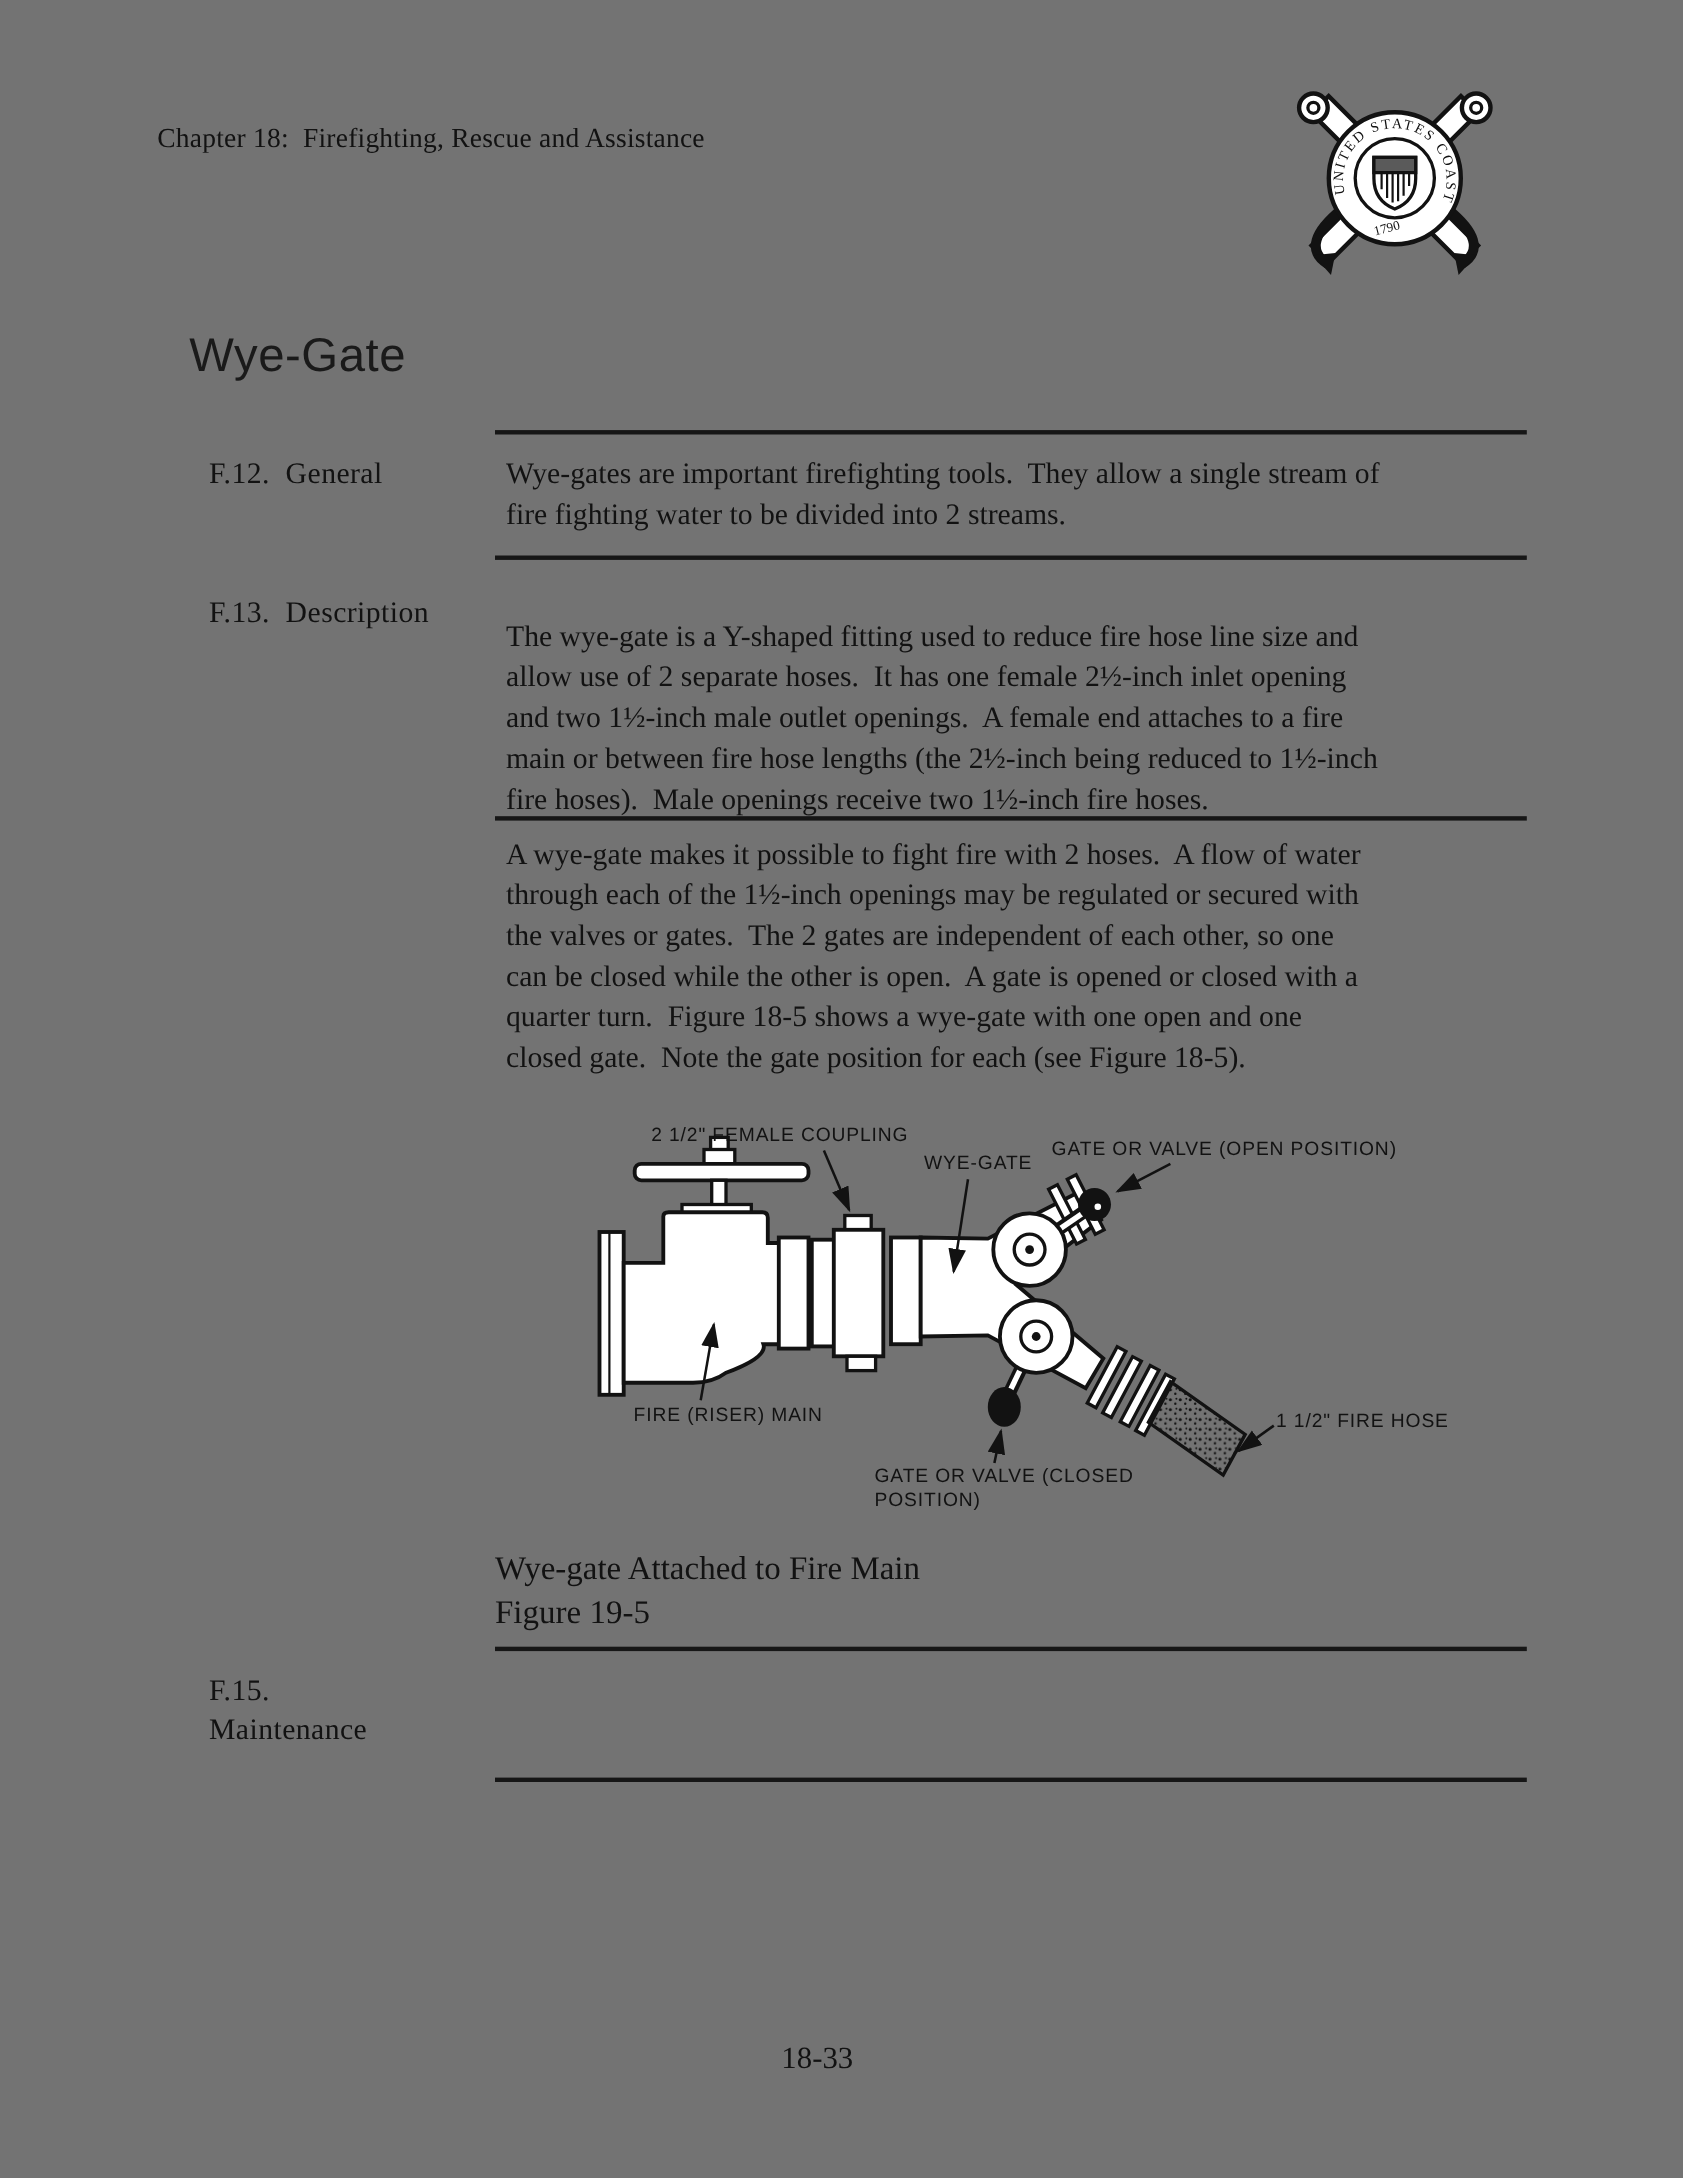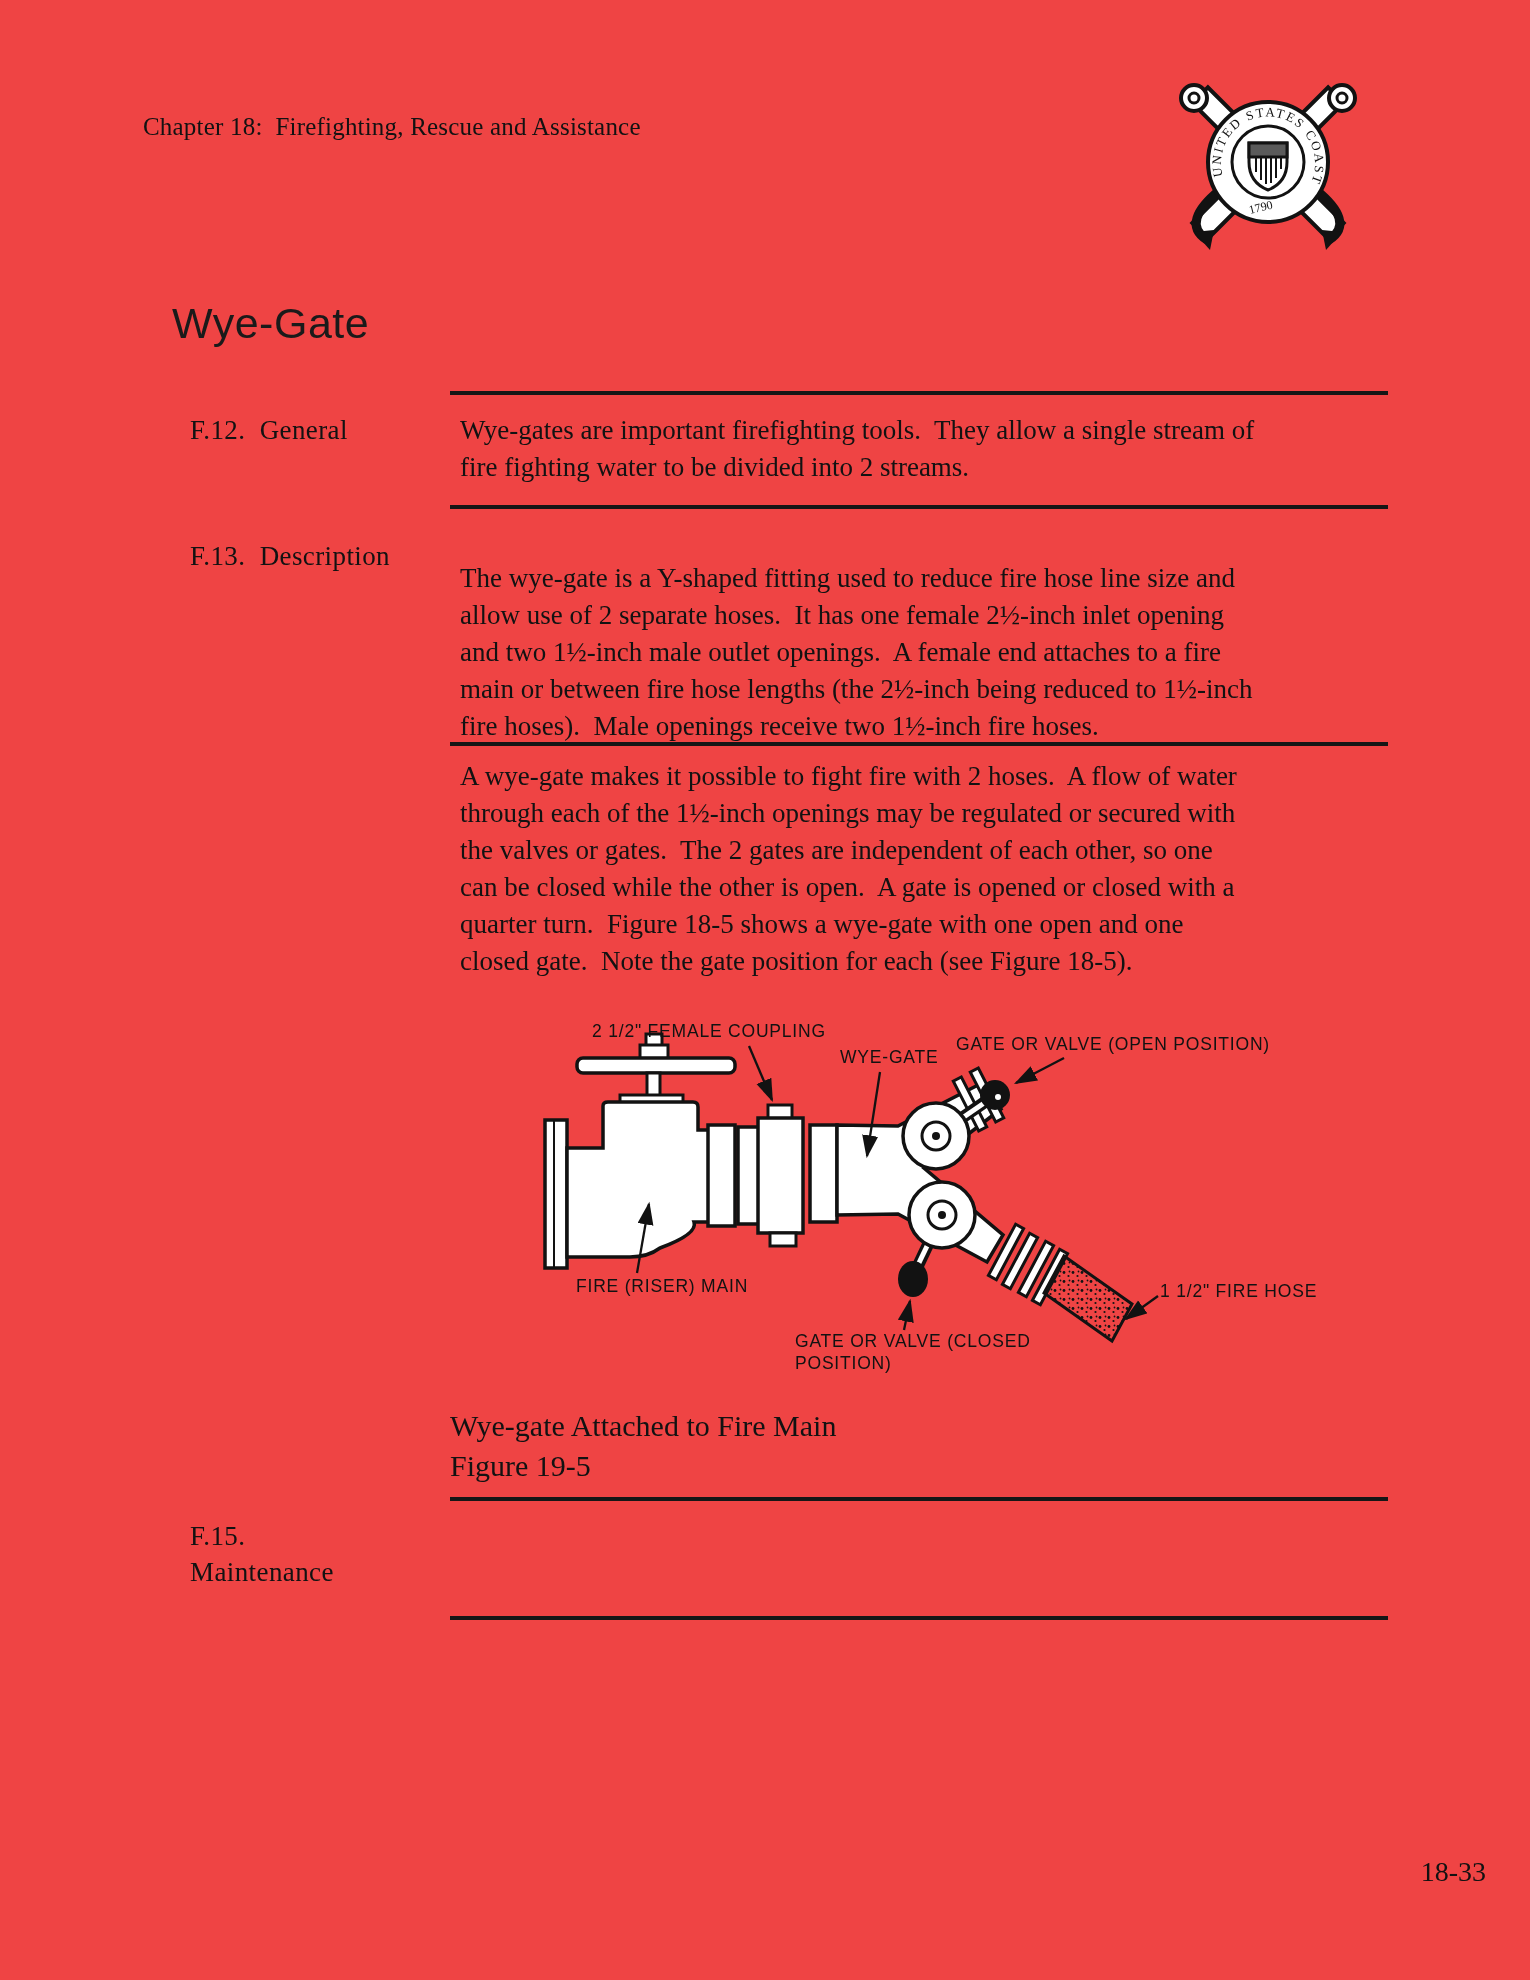--- a/index.html
+++ b/index.html
@@ -1,18 +1,18 @@
 <!DOCTYPE html>
 <html><head>
 <meta charset="utf-8">
 <style>
   html,body { margin:0; padding:0; background:#e8e8e8; }
   .page {
     position:relative; width:1530px; height:1980px; margin:0 auto;
-    background:#ef4444; color:#121212; overflow:hidden;
+    background:#737373; color:#121212; overflow:hidden;
     font-family:"Liberation Serif", serif;
     text-decoration:underline;
   }
   .abs { position:absolute; }
   .header {
     left:143px; top:113px; font-size:25px; white-space:pre; letter-spacing:0.2px;
   }
   .doc-title {
     left:172px; top:299px; font-family:"Liberation Sans", sans-serif;
     font-size:43px; letter-spacing:0.5px; color:#1a1a1a;
@@ -24,21 +24,21 @@
   }
   .sec-body {
     left:460px; width:960px; font-size:27px; line-height:37px;
     white-space:pre-wrap;
   }
   .fig-caption {
     left:450px; top:1406px; width:890px; 
     font-size:30px; line-height:40px;
   }
   .page-num {
-    left:0; top:1856px; width:1486px; text-align:right; font-size:28px;
+    left:0; top:1856px; width:1486px; text-align:center; font-size:28px;
   }
   .fig-wrap { left:450px; top:1000px; width:890px; height:400px; }
   .logo-wrap { left:1150px; top:62px; width:240px; height:200px; }
   svg text.callout {
     font-family:"Liberation Sans", sans-serif; font-size:17.5px;
     letter-spacing:0.8px; fill:#121212;
   }
   svg .ink   { stroke:#121212; fill:#ffffff; }
   svg .inkln { stroke:#121212; fill:none; }
 </style>

